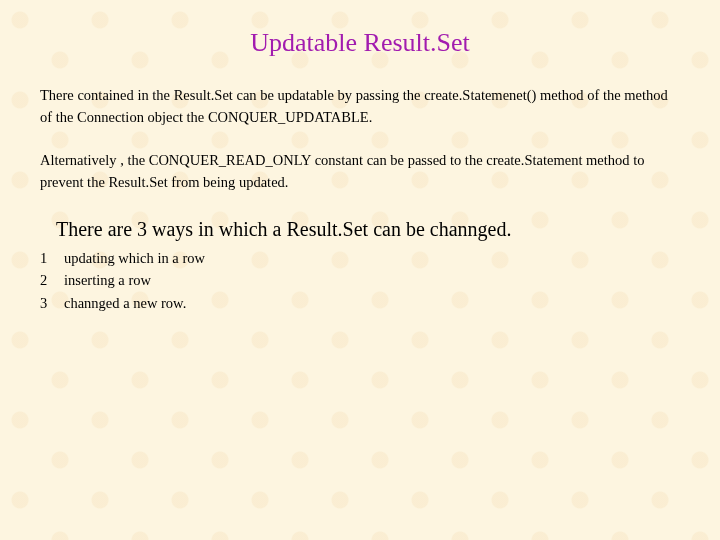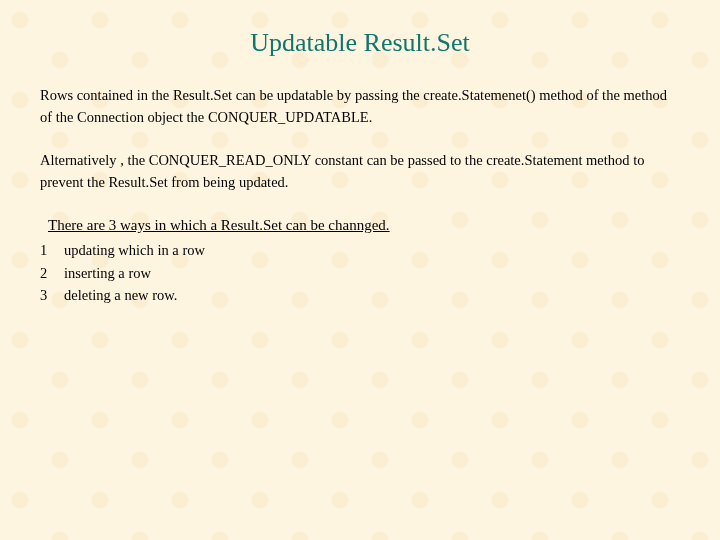--- a/index.html
+++ b/index.html
@@ -14,36 +14,35 @@
     background-image:
       radial-gradient(circle at 20px 20px, rgba(245,225,185,0.35) 8px, transparent 9px),
       radial-gradient(circle at 60px 60px, rgba(245,225,185,0.35) 8px, transparent 9px);
     background-size: 80px 80px;
     font-family: "Times New Roman", Times, serif;
     color: #000;
     box-sizing: border-box;
     padding: 28px 40px 0 40px;
   }
   .title {
-    color: #0f766e;
+    color: #a21caf;
     font-size: 26px;
     text-align: center;
     margin: 0 0 26px 0;
     font-weight: normal;
   }
   .para {
     font-size: 14.5px;
     line-height: 1.55;
     margin: 0 0 20px 0;
   }
   .list-intro {
-    font-size: 15px;
+    font-size: 20px;
     line-height: 1.55;
-    margin: 0 0 2px 8px;
-    text-decoration: underline;
+    margin: 0 0 2px 16px;
   }
   .list {
     font-size: 14.5px;
     line-height: 1.55;
   }
   .list-row {
     display: flex;
   }
   .list-num {
     width: 24px;
@@ -51,32 +50,32 @@
   }
   .list-txt {
     flex: 1;
   }
 </style>
 </head>
 <body>
 
 <h1 class="title">Updatable Result.Set</h1>
 
-<p class="para">Rows contained in the Result.Set can be updatable by passing the create.Statemenet() method of the method of the Connection object the CONQUER_UPDATABLE.</p>
+<p class="para">There contained in the Result.Set can be updatable by passing the create.Statemenet() method of the method of the Connection object the CONQUER_UPDATABLE.</p>
 
 <p class="para">Alternatively , the CONQUER_READ_ONLY constant can be passed to the create.Statement method to prevent the Result.Set from being updated.</p>
 
 <p class="list-intro">There are 3 ways in which a Result.Set can be channged.</p>
 
 <div class="list">
   <div class="list-row">
     <div class="list-num">1</div>
     <div class="list-txt">updating which in a row</div>
   </div>
   <div class="list-row">
     <div class="list-num">2</div>
     <div class="list-txt">inserting a row</div>
   </div>
   <div class="list-row">
     <div class="list-num">3</div>
-    <div class="list-txt">deleting a new row.</div>
+    <div class="list-txt">channged a new row.</div>
   </div>
 </div>
 
 </body></html>

